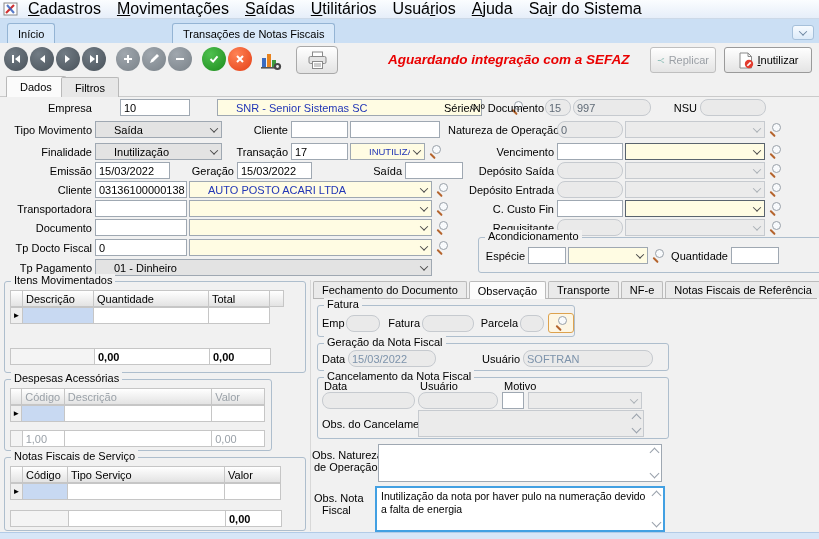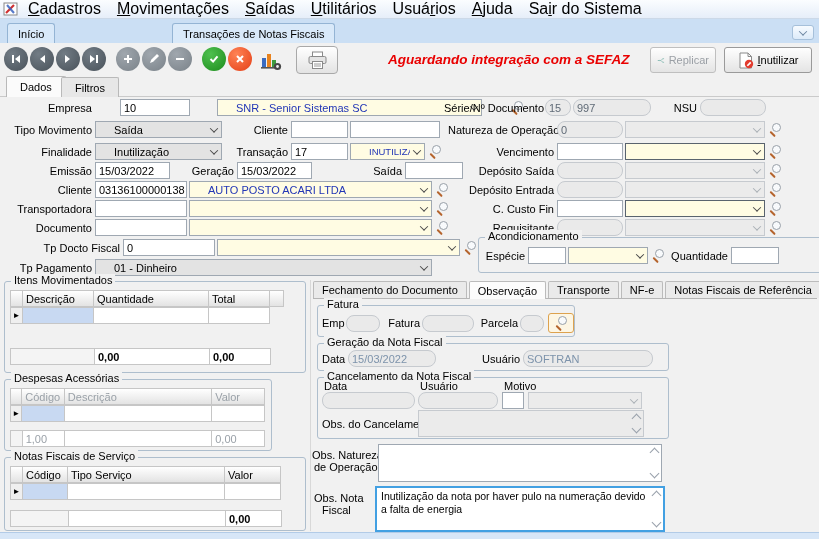--- a/index.html
+++ b/index.html
@@ -393,21 +393,21 @@
         <div class="combo dis" style="width:140px;margin-left:2px;">
             <span class="ctext"></span>
             <span class="chevbox">
               <span class="chev"></span>
             </span>
           </div>
         <span class="mag"></span>
       </span>
     </div>
 
-    <div class="frow" style="top:142px;padding-left:28px;">
+    <div class="frow" style="top:142px;">
       <span class="flbl">Tp Docto Fiscal</span>
       <div class="inp num" style="width:92px;">
           <span>0</span>
         </div>
       <div class="combo" style="width:243px;margin-left:2px;">
           <span class="ctext"></span>
           <span class="chevbox">
             <span class="chev"></span>
           </span>
         </div>

